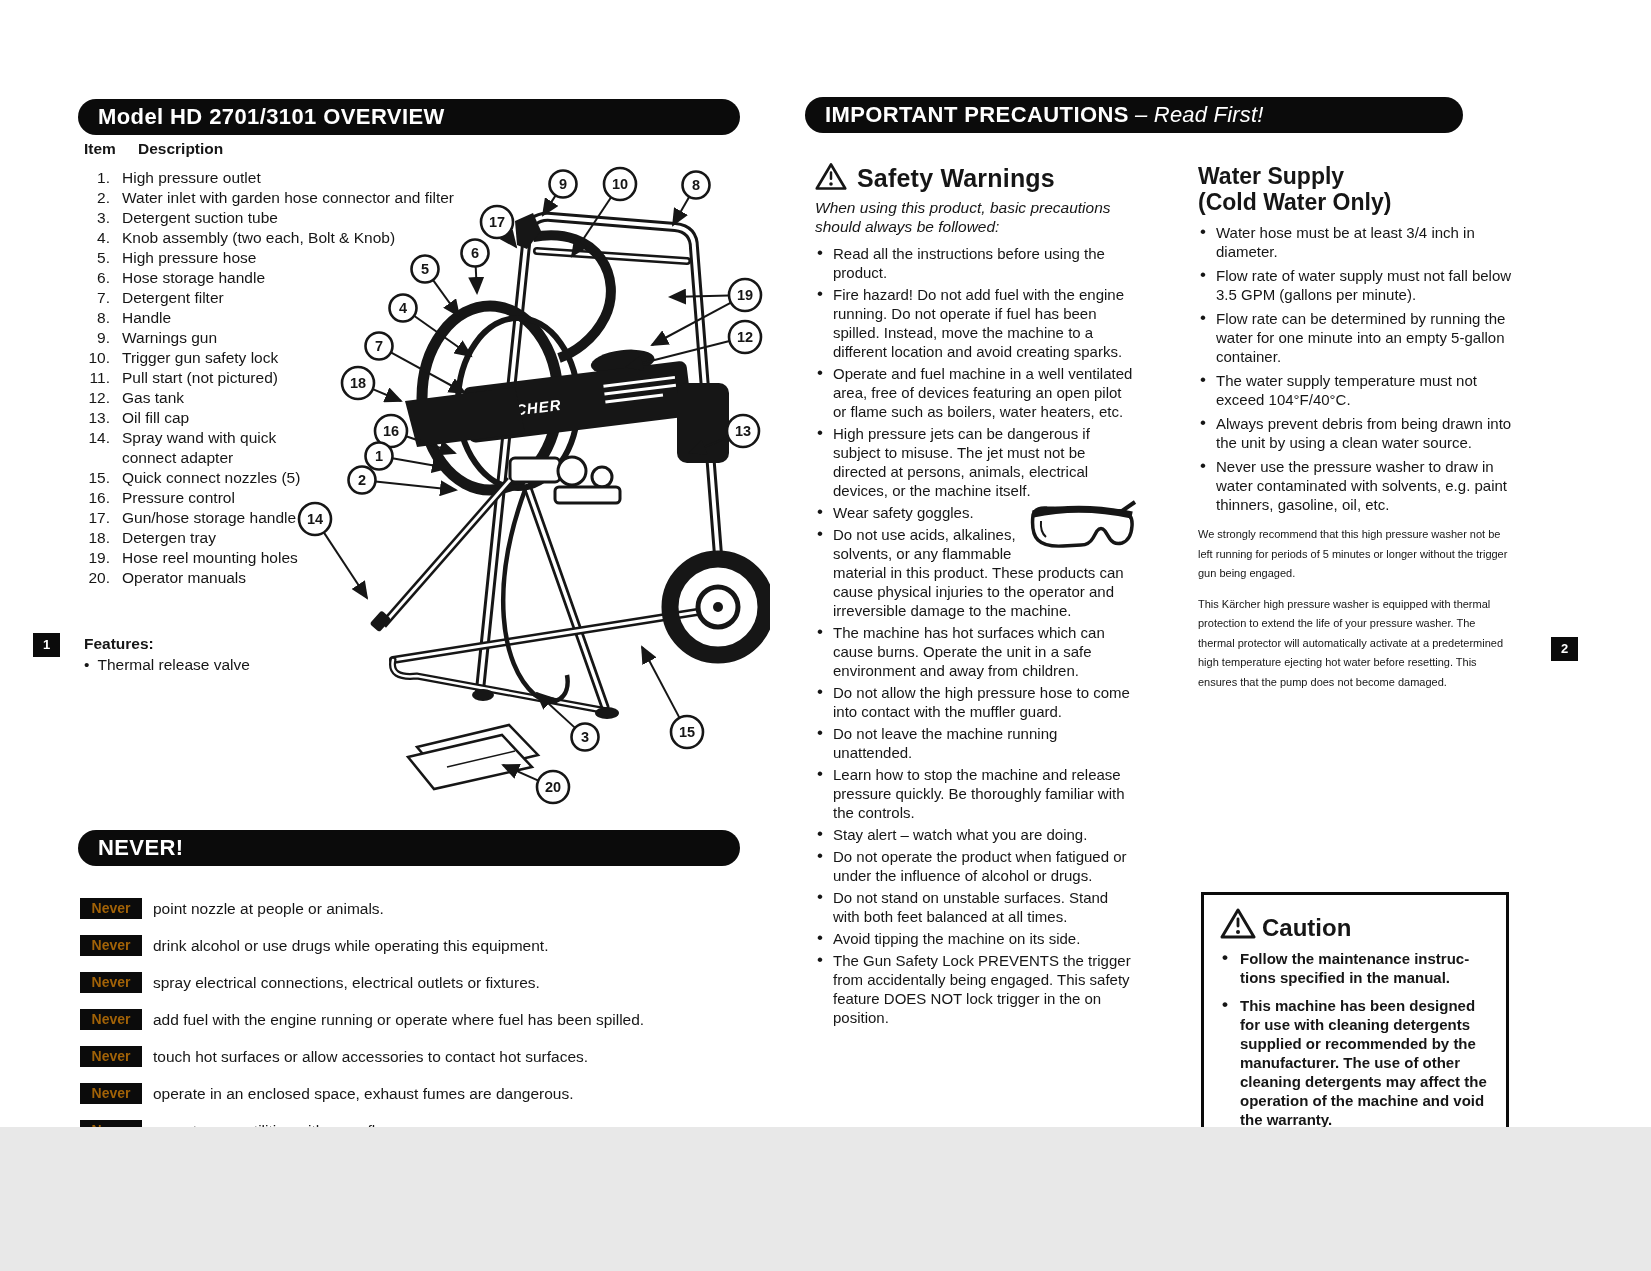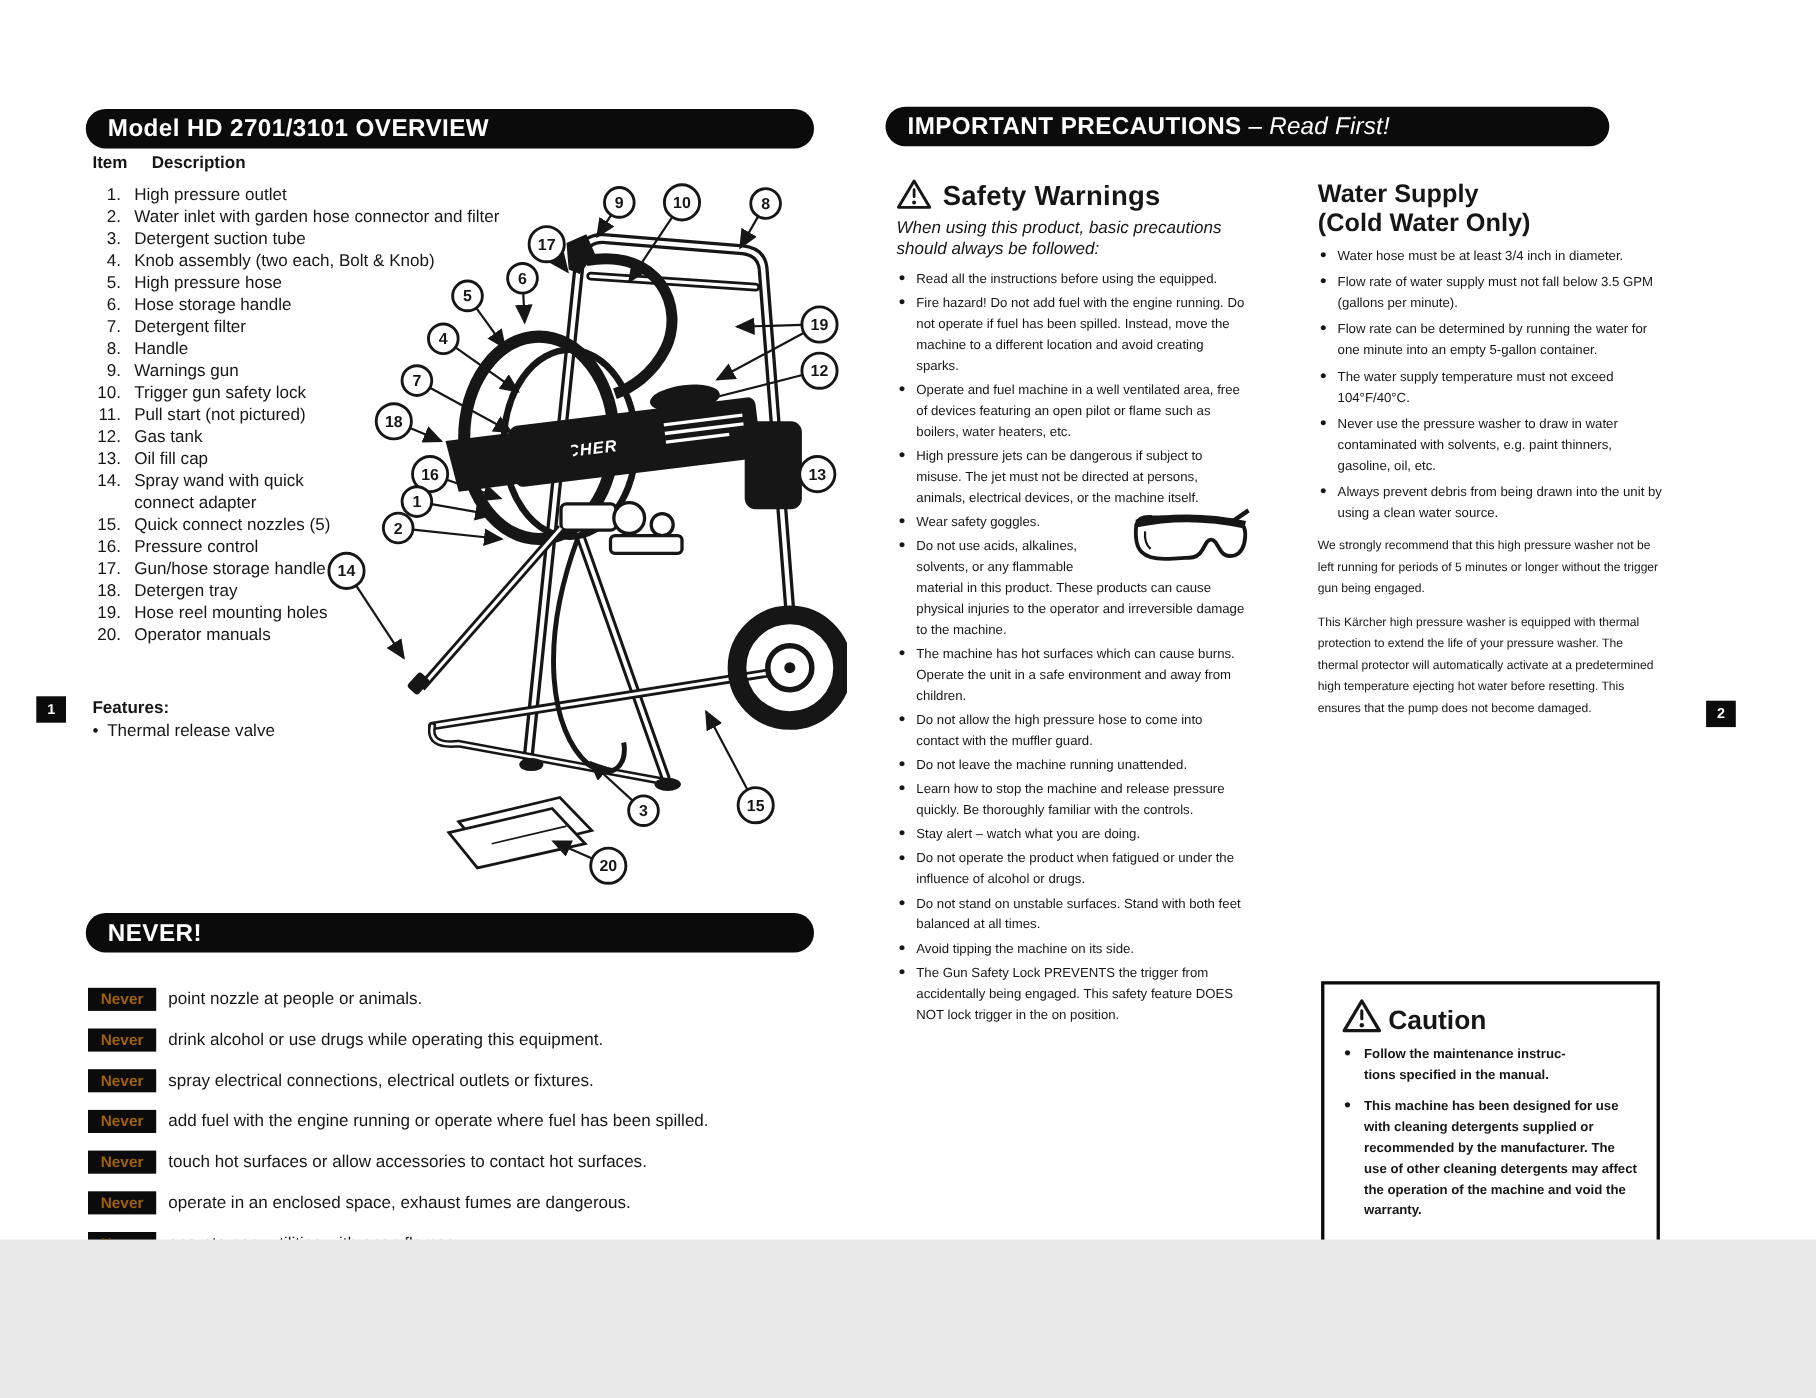--- a/index.html
+++ b/index.html
@@ -30,21 +30,21 @@
   
   .never-list{list-style:none;margin:0;padding:0;}
   .never-list li{height:21px;margin-bottom:16px;font-size:15.5px;display:flex;align-items:center;}
   .never-badge{display:inline-block;width:62px;height:21px;background:#0b0b0b;color:#a16207;
     font-size:14px;font-weight:bold;text-align:center;line-height:21px;flex:0 0 auto;}
   .never-text{margin-left:11px;white-space:nowrap;}
   
   .sec-head{display:flex;align-items:flex-end;gap:10px;}
   .sec-head .ttl{font-size:25px;font-weight:bold;letter-spacing:.2px;line-height:1;text-align:center;}
   .intro{font-style:italic;font-size:15.5px;line-height:19px;margin-top:7px;width:310px;}
-  ul.dots{list-style:none;margin:8px 0 0 0;padding:0;font-size:12px;line-height:19px;}
+  ul.dots{list-style:none;margin:8px 0 0 0;padding:0;font-size:15px;line-height:19px;}
   ul.dots li{position:relative;padding-left:18px;margin-bottom:3px;}
   ul.dots li::before{content:"\2022";position:absolute;left:2px;top:-1px;font-size:17px;}
   .water-title{font-size:23px;font-weight:bold;line-height:26px;}
   .water-col ul.dots li{margin-bottom:5px;}
   .para{font-size:11px;line-height:19.5px;}
   
   .caution-box{width:308px;height:244px;border:3px solid #0b0b0b;box-sizing:border-box;
     padding:12px 16px 0 16px;}
   .caution-head{display:flex;align-items:flex-end;gap:6px;}
   .caution-head .ttl{font-size:24px;font-weight:bold;line-height:1;}
@@ -317,21 +317,21 @@
     <div class="sec-head">
       <svg width="32" height="29" viewBox="0 0 36 32">
         <path d="M18,2.5 L34,29.5 L2,29.5 Z" fill="none" stroke="#161616" stroke-width="3" stroke-linejoin="round"></path>
         <rect x="16.6" y="10" width="2.8" height="10" rx="1.4" fill="#161616"></rect>
         <circle cx="18" cy="24.5" r="2" fill="#161616"></circle>
       </svg>
       <span class="ttl">Safety Warnings</span>
     </div>
     <div class="intro">When using this product, basic precautions should always be followed:</div>
     <ul class="dots" id="safety-bullets">
-  <li>Read all the instructions before using the equipped.</li>
+  <li>Read all the instructions before using the product.</li>
 
   <li>Fire hazard! Do not add fuel with the engine running. Do not operate if fuel has been spilled. Instead, move the machine to a different location and avoid creating sparks.</li>
 
   <li>Operate and fuel machine in a well ventilated area, free of devices featuring an open pilot or flame such as boilers, water heaters, etc.</li>
 
   <li>High pressure jets can be dangerous if subject to misuse. The jet must not be directed at persons, animals, electrical devices, or the machine itself.</li>
 
   <li><span id="goggles-wrap" class="goggles-float">
     <svg width="112" height="58" viewBox="0 0 112 58">
       <path d="M8,16 Q6,34 13,41 Q20,48 38,47 L56,46 Q64,46 68,39 L72,32 Q76,27 80,32 L85,40 Q89,46 97,44 Q106,41 107,27 Q108,14 97,12 L22,9 Q10,8 8,16 Z" fill="#fff" stroke="#161616" stroke-width="3.5"></path>
@@ -370,23 +370,23 @@
     </div>
     <ul class="dots">
   <li>Water hose must be at least 3/4 inch in diameter.</li>
 
   <li>Flow rate of water supply must not fall below 3.5 GPM (gallons per minute).</li>
 
   <li>Flow rate can be determined by running the water for one minute into an empty 5-gallon container.</li>
 
   <li>The water supply temperature must not exceed 104°F/40°C.</li>
 
+  <li>Always prevent debris from being drawn into the unit by using a clean water source.</li>
+
   <li>Never use the pressure washer to draw in water contaminated with solvents, e.g. paint thinners, gasoline, oil, etc.</li>
-
-  <li>Always prevent debris from being drawn into the unit by using a clean water source.</li>
 </ul>
     <div>
   <p class="para">We strongly recommend that this high pressure washer not be left running for periods of 5 minutes or longer without the trigger gun being engaged.</p>
 
   <p class="para">This Kärcher high pressure washer is equipped with thermal protection to extend the life of your pressure washer. The thermal protector will automatically activate at a predetermined high temperature ejecting hot water before resetting. This ensures that the pump does not become damaged.</p>
 </div>
   </div>
 
   <div class="abs caution-box" style="left:1201px;top:892px;">
     <div class="caution-head">

